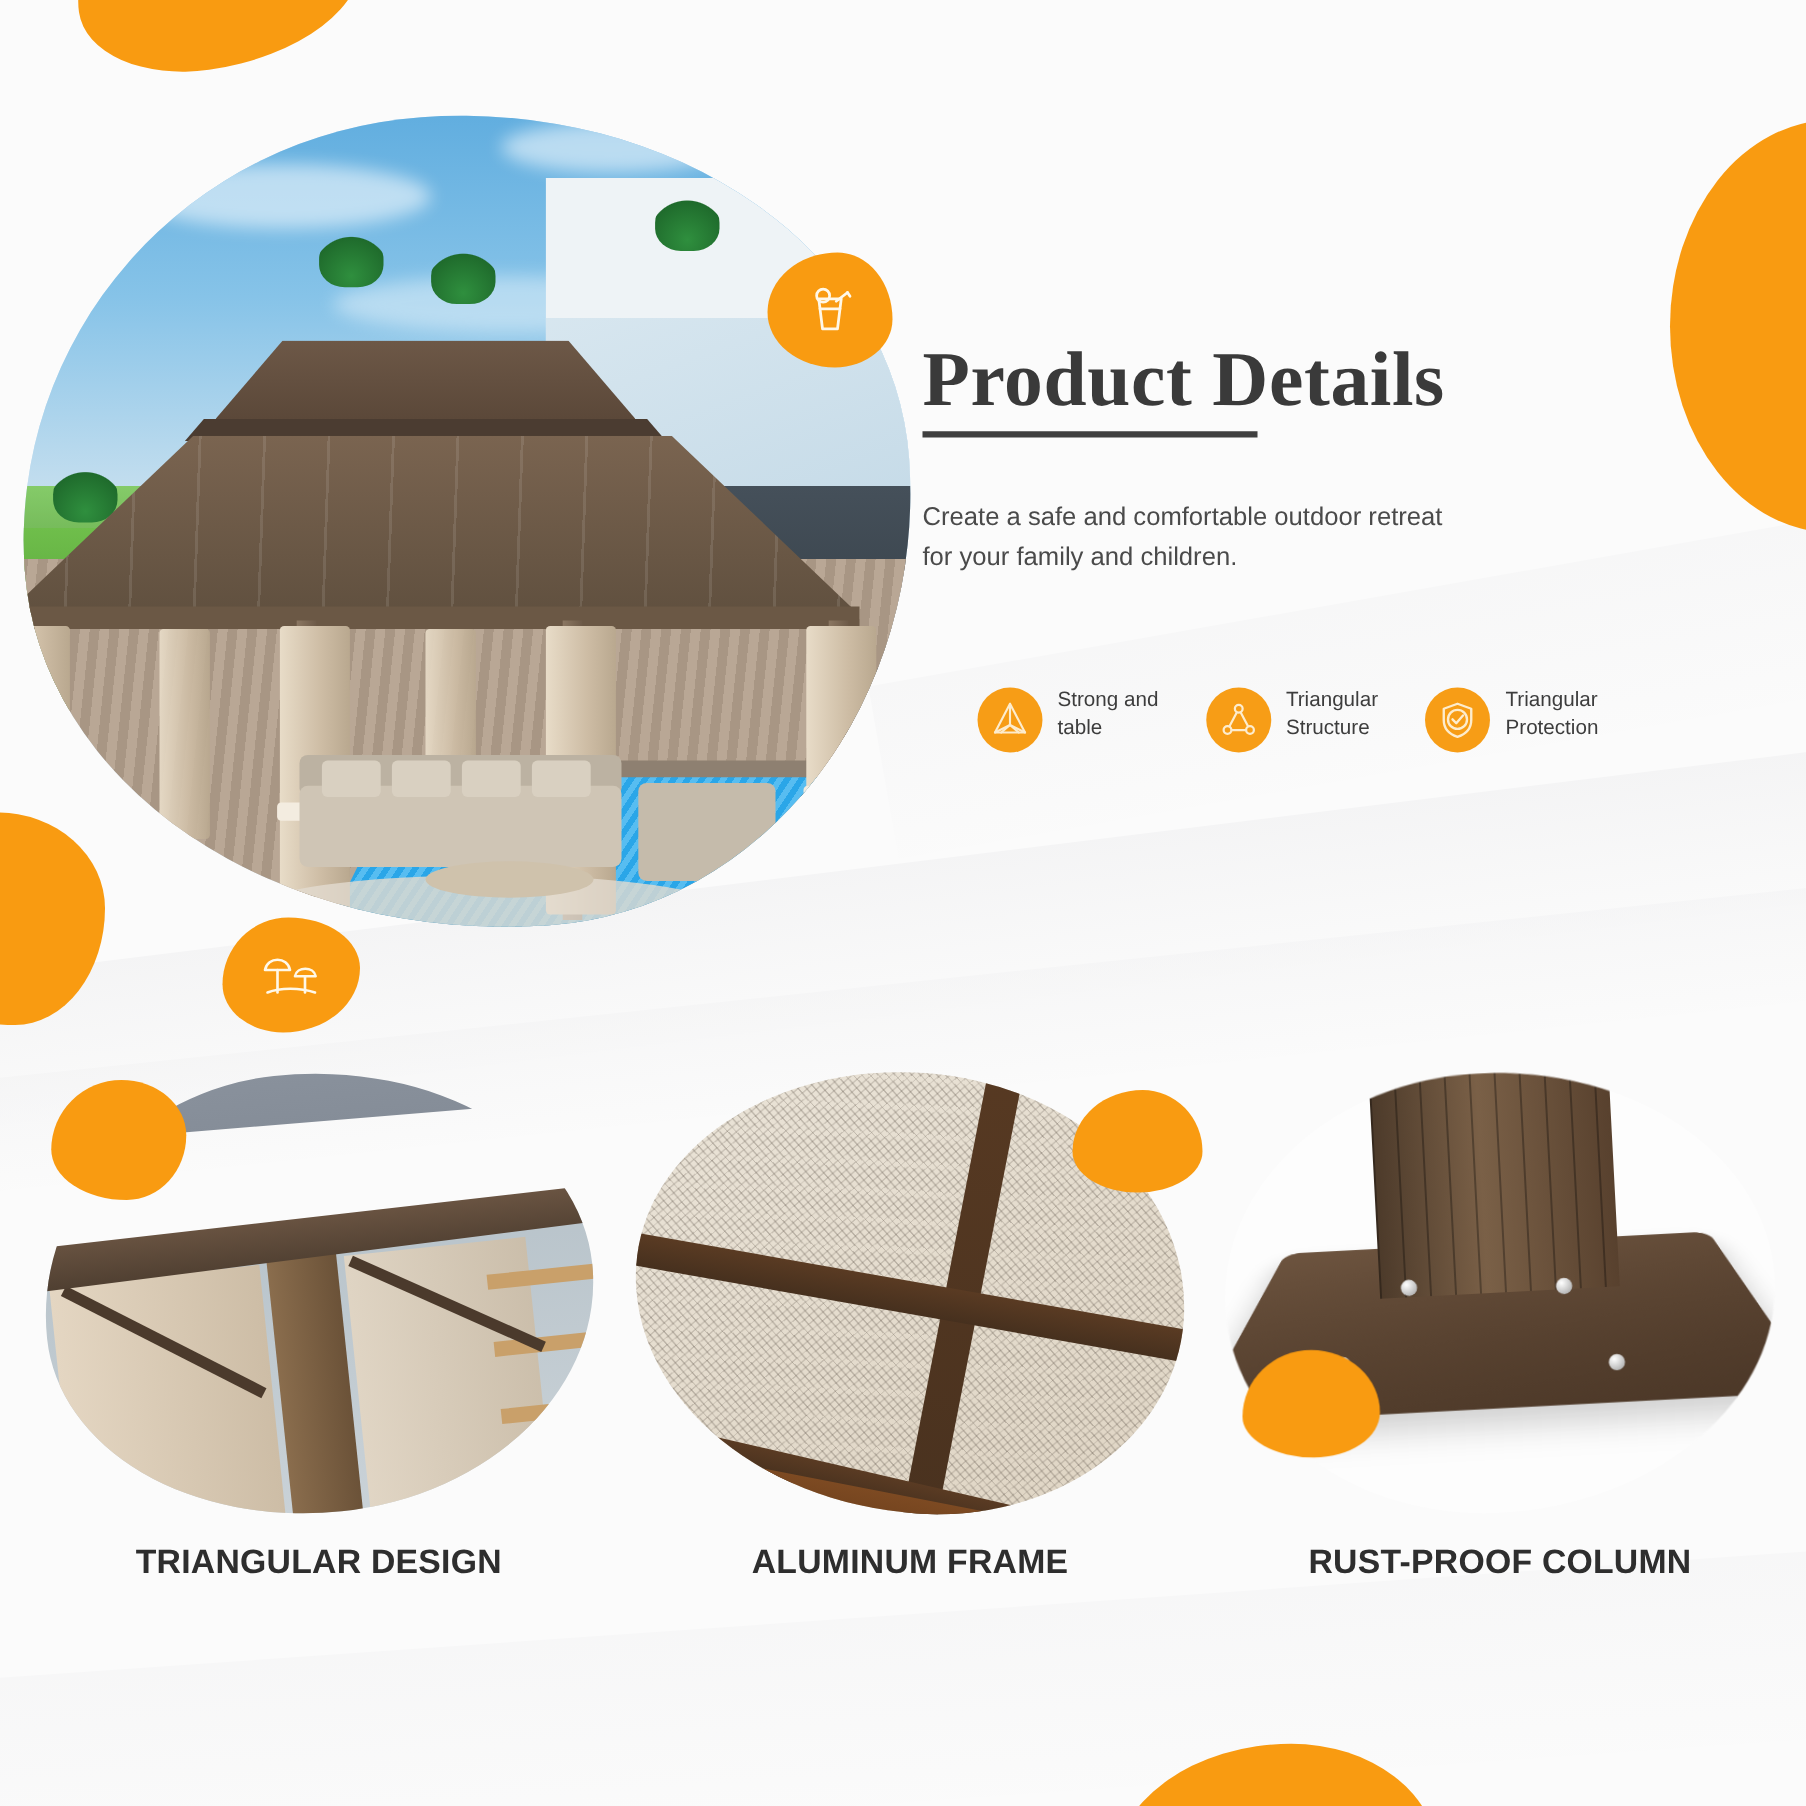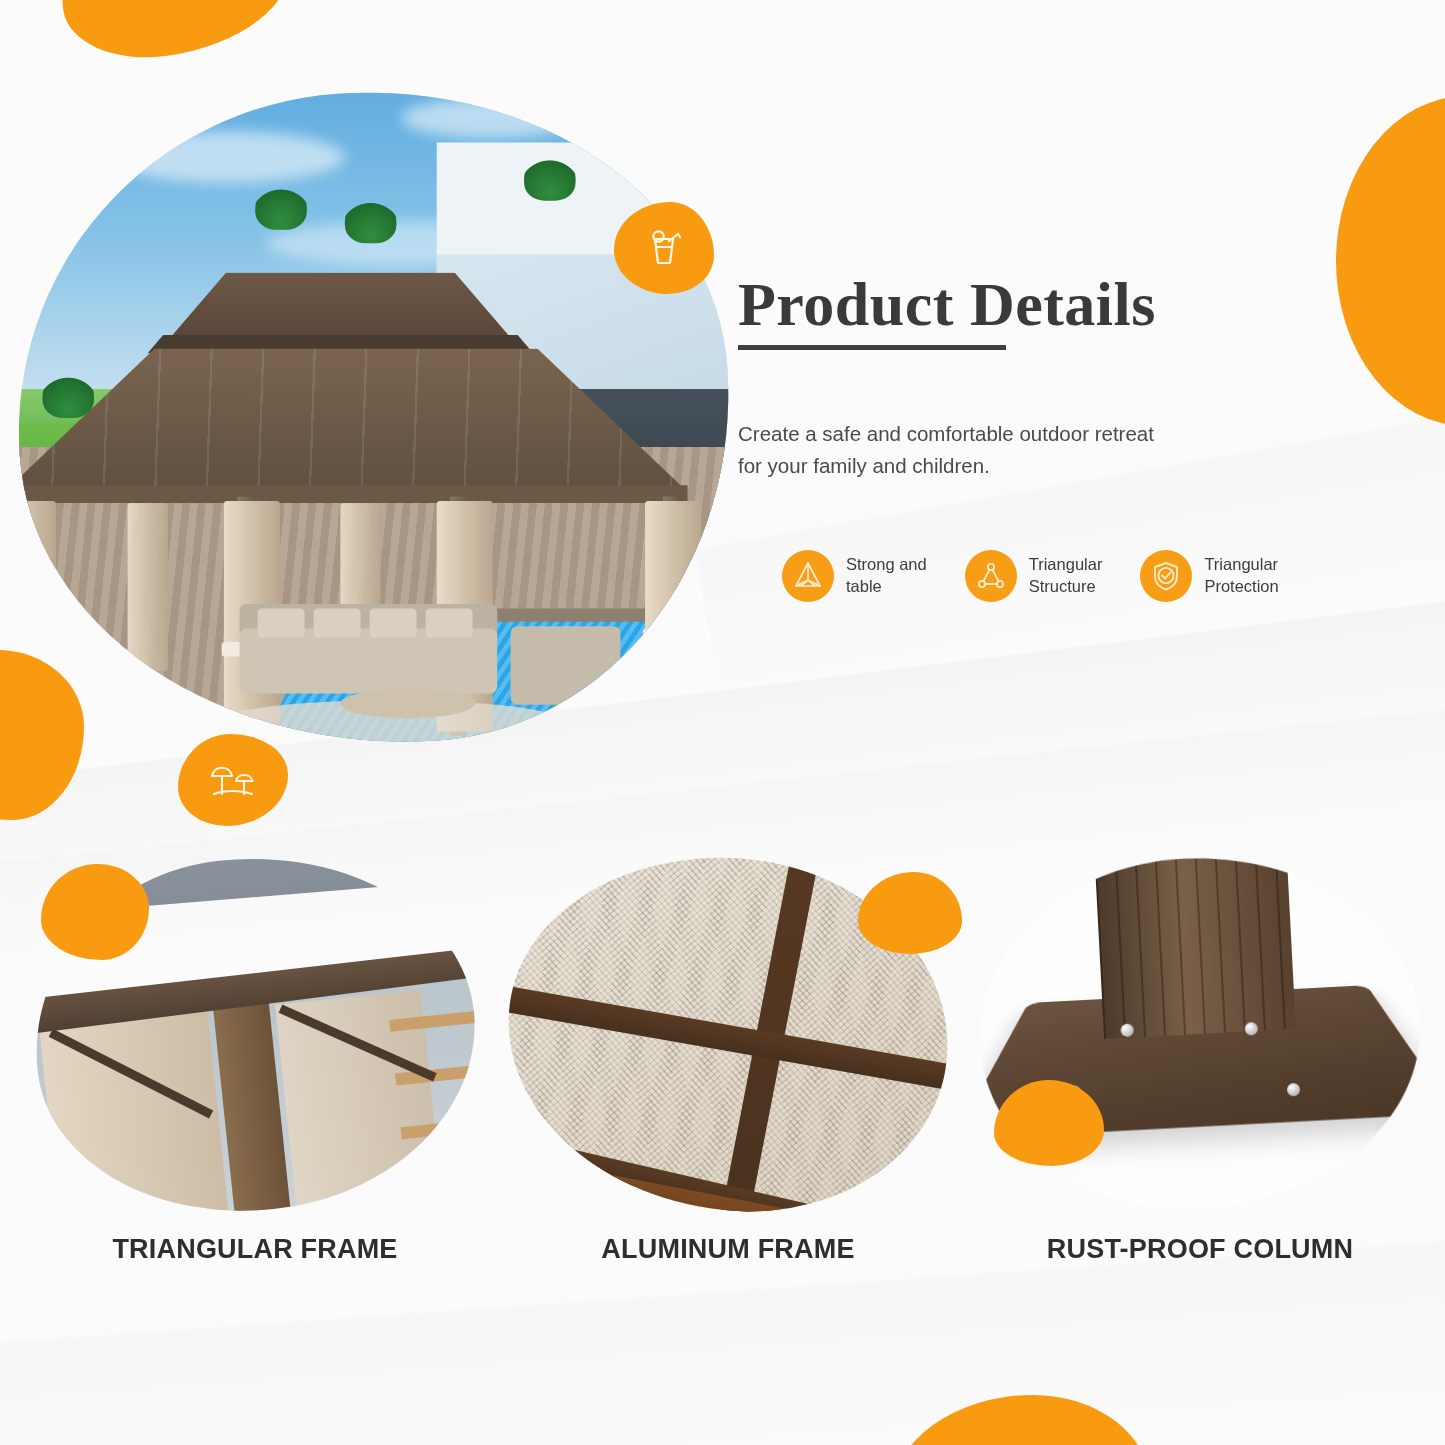--- a/index.html
+++ b/index.html
@@ -125,26 +125,26 @@
 
   
   .right-col{position:absolute;left:738px;top:272px;width:620px;}
   .title{
     font-family:"Liberation Serif", serif;
     font-size:62px;font-weight:700;color:#3a3a3a;
     letter-spacing:.5px;margin:0;line-height:1.05;
   }
   .title-rule{width:268px;height:5px;background:#3f3f3f;margin-top:8px;}
   .subtitle{
-    margin-top:68px;font-size:20.5px;line-height:1.55;color:#4a4a4a;
+    margin-top:48px;font-size:20.5px;line-height:1.55;color:#4a4a4a;
     max-width:430px;
   }
 
   .features{position:absolute;left:782px;top:550px;width:640px;display:flex;gap:38px;}
-  .feature{display:flex;align-items:center;gap:12px;}
+  .feature{display:flex;gap:12px;}
   .f-icon{
     width:52px;height:52px;border-radius:50%;background:#f79d16;
     flex:0 0 52px;display:flex;align-items:center;justify-content:center;
   }
   .f-label{font-size:16.5px;line-height:1.32;color:#3d3d3d;white-space:pre-line;}
 
   
   .cards{position:absolute;left:0;top:858px;width:1445px;height:560px;}
   .card{position:absolute;width:470px;}
   .card1{left:20px;}
@@ -377,21 +377,21 @@
             <div class="p1-rail" style="top:62%;width:26%;"></div>
             <div class="p1-rail" style="top:74%;width:26%;"></div>
             <div class="p1-brace" style="left:14%;top:44%;width:32%;transform:rotate(33deg);"></div>
             <div class="p1-brace" style="left:55%;top:44%;width:30%;transform:rotate(30deg);"></div>
             <div class="p1-roof"></div>
             <div class="p1-edge"></div>
           </div>
         </div>
         <div class="card-accent a1"></div>
       </div>
-      <div class="card-title">TRIANGULAR FRAME</div>
+      <div class="card-title">TRIANGULAR DESIGN</div>
     </div>
 
     <div class="card card2">
       <div class="card-photo">
         <div class="photo-mask m2">
           <div class="photo-in">
             <div class="p2-mesh"></div>
             <div class="p2-beam p2-b-v"></div>
             <div class="p2-beam p2-b-h"></div>
             <div class="p2-beam p2-b-b"></div>

